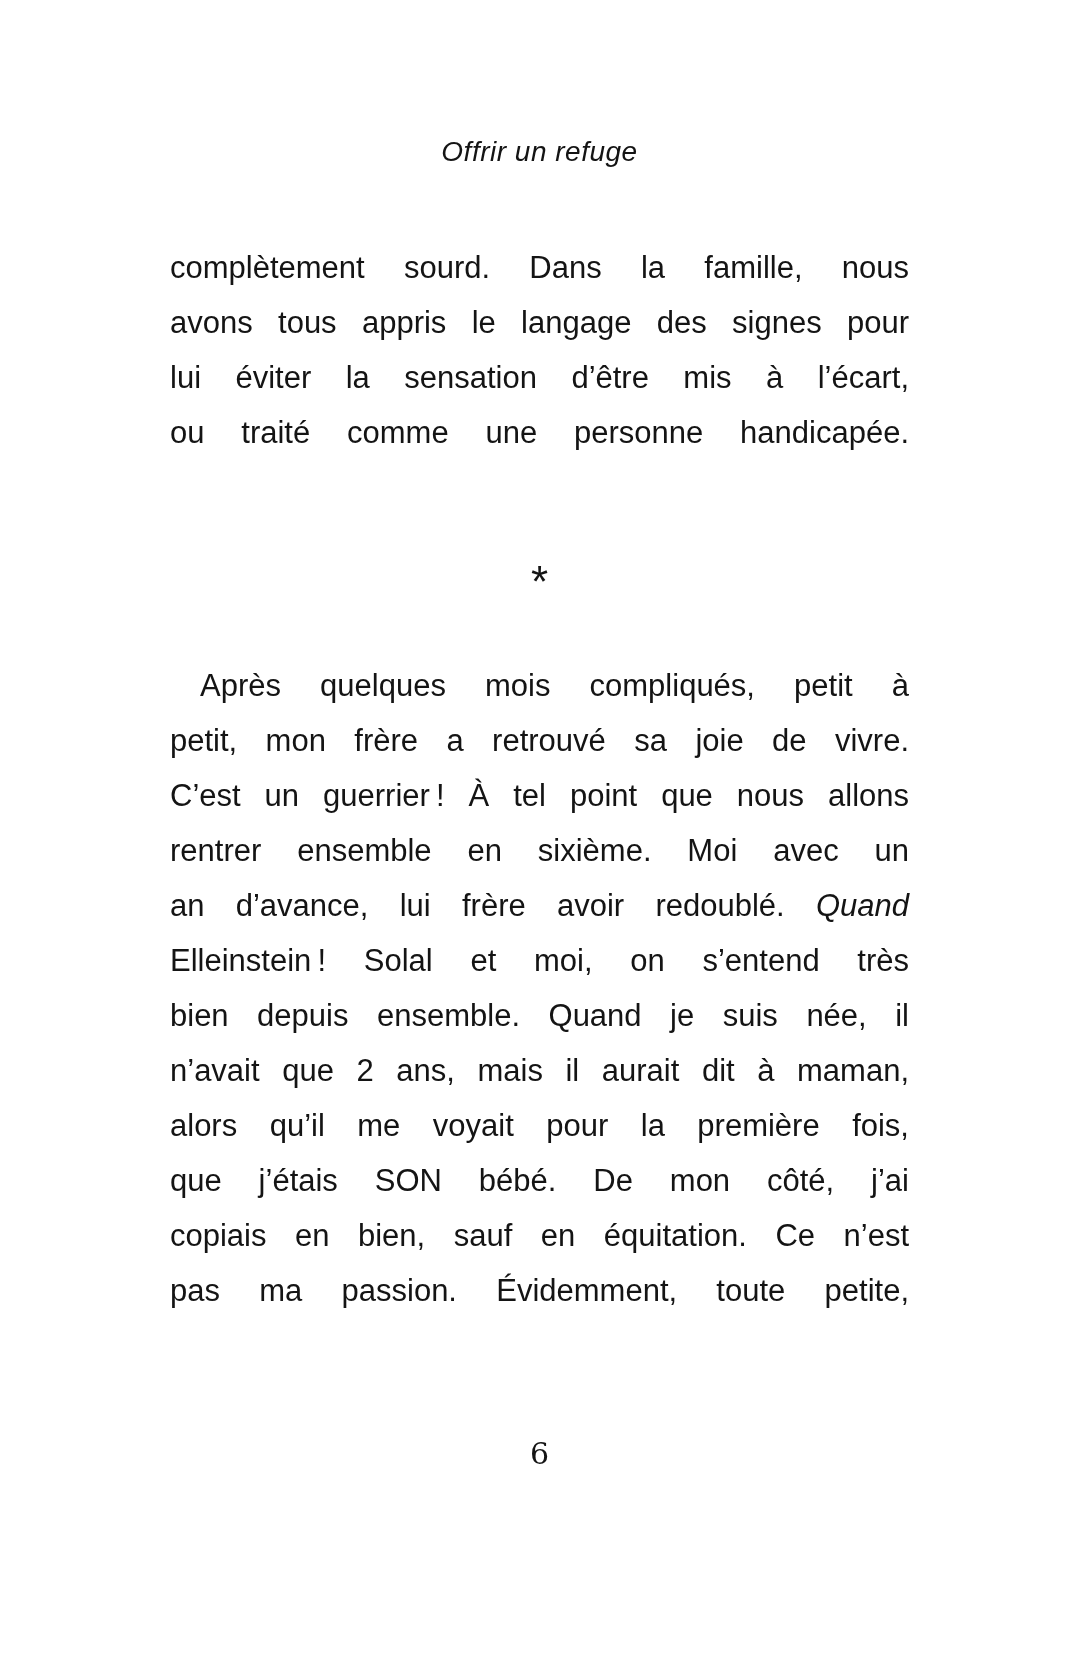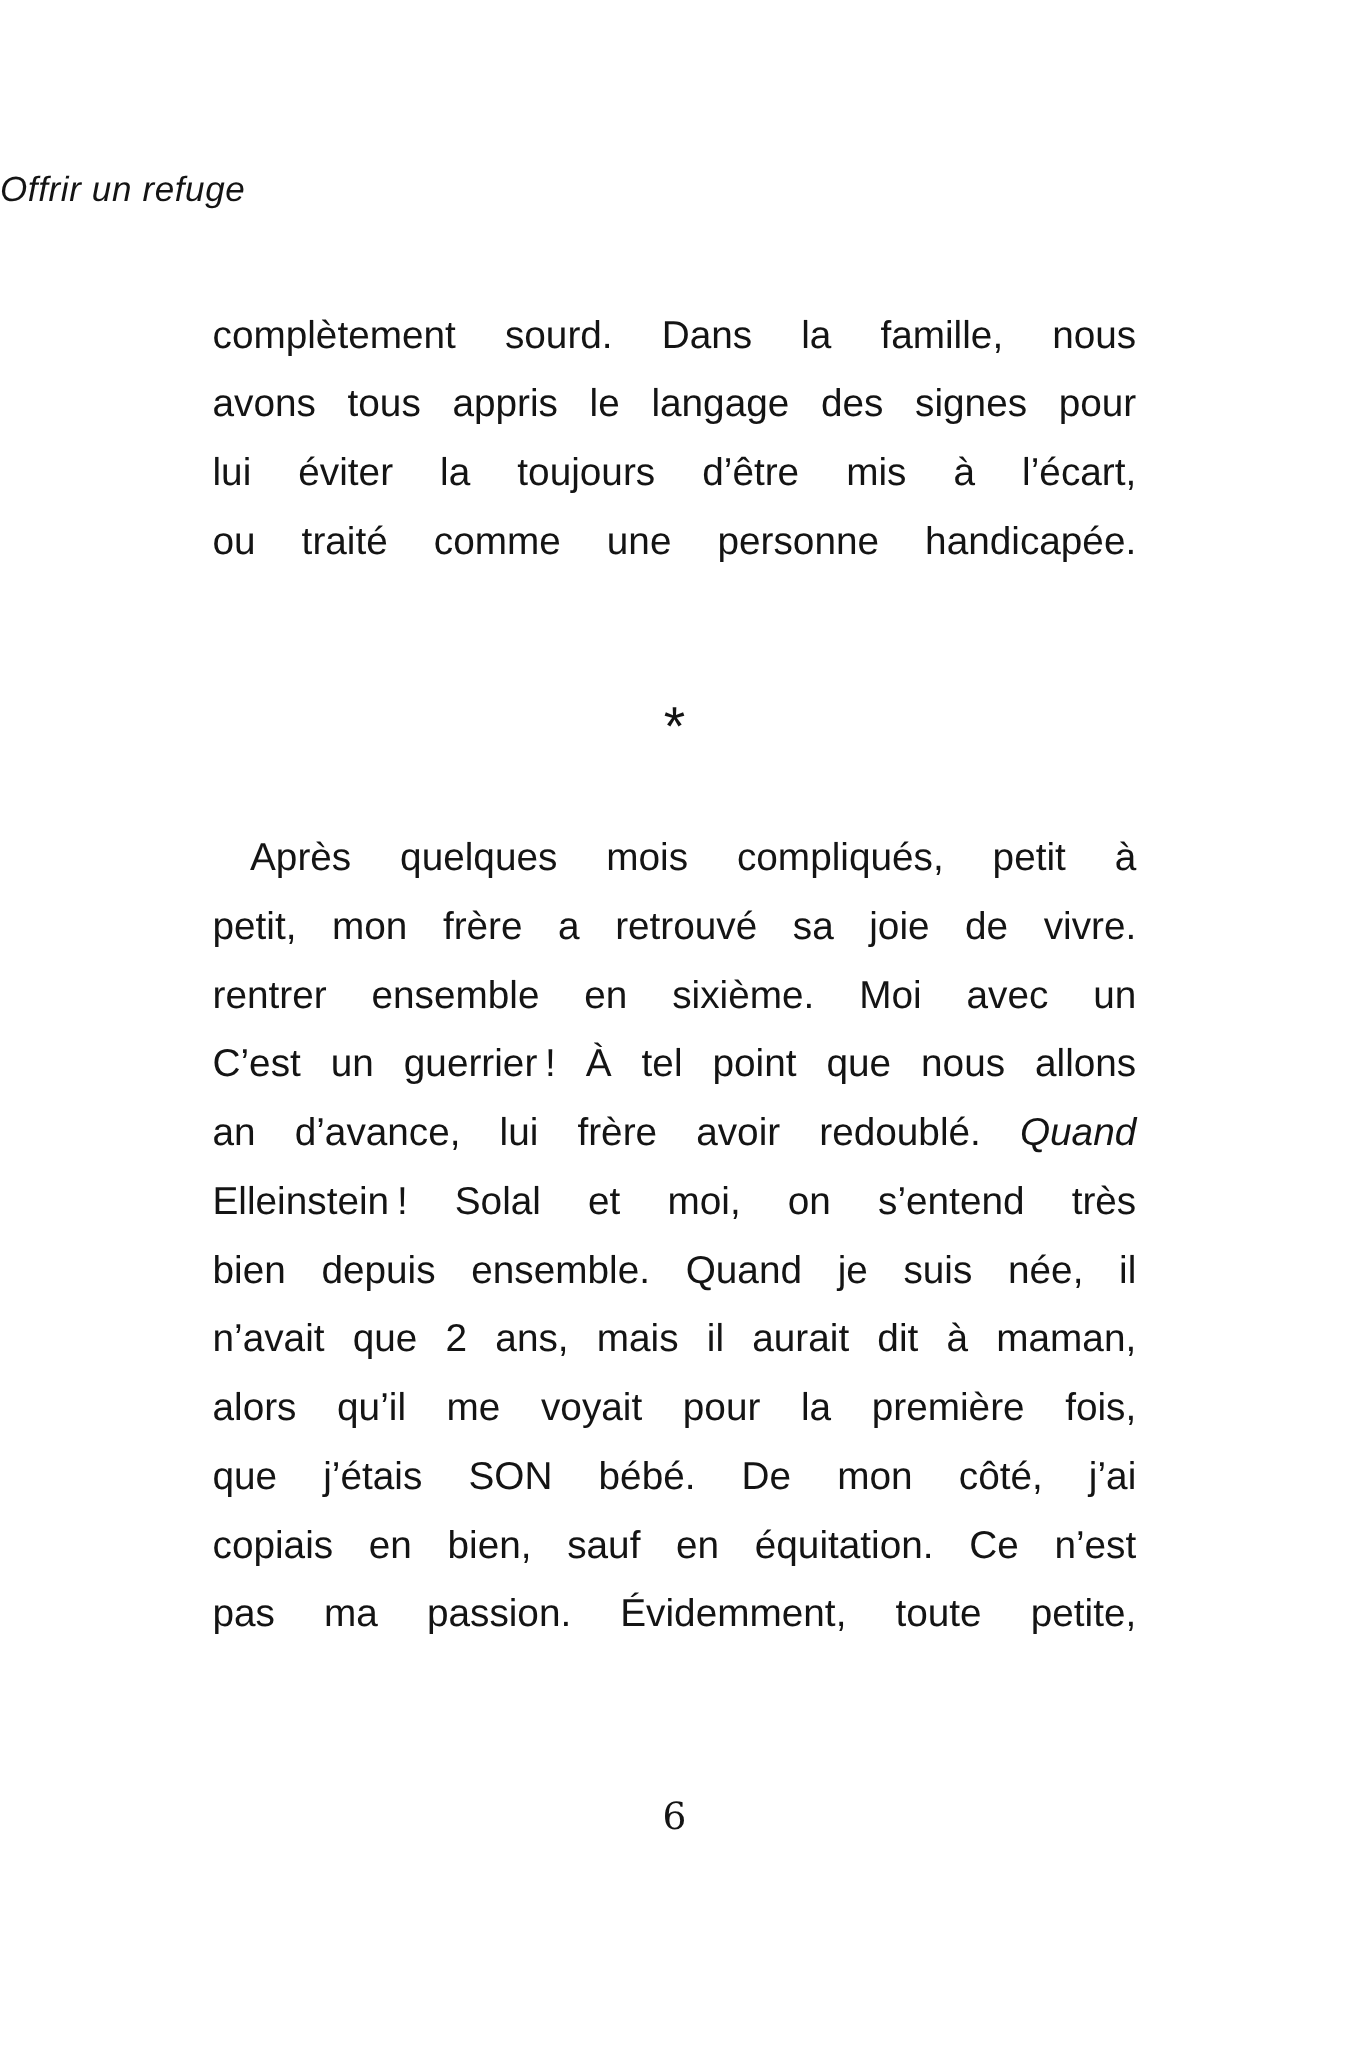--- a/index.html
+++ b/index.html
@@ -10,20 +10,21 @@
     position: relative;
     font-family: "Liberation Sans", sans-serif;
     color: #141414;
     overflow: hidden;
   }
   .running-header {
     position: absolute;
     top: 136px;
     left: 0;
     right: 0;
+    text-align: center;
     font-style: italic;
     font-size: 28px;
     letter-spacing: 0.5px;
   }
   .text-block {
     position: absolute;
     left: 170px;
     width: 739px;
   }
   .para-1 { top: 240px; }
@@ -64,33 +65,33 @@
   }
 </style>
 </head>
 <body>
 
 <div class="running-header">Offrir un refuge</div>
 
 <div class="text-block para-1">
   <div class="text-line">complètement sourd. Dans la famille, nous</div>
   <div class="text-line">avons tous appris le langage des signes pour</div>
-  <div class="text-line">lui éviter la toujours d’être mis à l’écart,</div>
+  <div class="text-line">lui éviter la sensation d’être mis à l’écart,</div>
   <div class="text-line">ou traité comme une personne handicapée.</div>
 </div>
 
 <div class="separator">
   <span>*</span>
 </div>
 
 <div class="text-block para-2">
   <div class="text-line indent-first">Après quelques mois compliqués, petit à</div>
   <div class="text-line">petit, mon frère a retrouvé sa joie de vivre.</div>
+  <div class="text-line">C’est un guerrier ! À tel point que nous allons</div>
   <div class="text-line">rentrer ensemble en sixième. Moi avec un</div>
-  <div class="text-line">C’est un guerrier ! À tel point que nous allons</div>
   <div class="text-line"><span>an d’avance, lui frère avoir redoublé.</span> <span class="italic-word">Quand</span></div>
   <div class="text-line">Elleinstein ! Solal et moi, on s’entend très</div>
   <div class="text-line">bien depuis ensemble. Quand je suis née, il</div>
   <div class="text-line">n’avait que 2 ans, mais il aurait dit à maman,</div>
   <div class="text-line">alors qu’il me voyait pour la première fois,</div>
   <div class="text-line">que j’étais SON bébé. De mon côté, j’ai</div>
   <div class="text-line">copiais en bien, sauf en équitation. Ce n’est</div>
   <div class="text-line">pas ma passion. Évidemment, toute petite,</div>
 </div>
 

